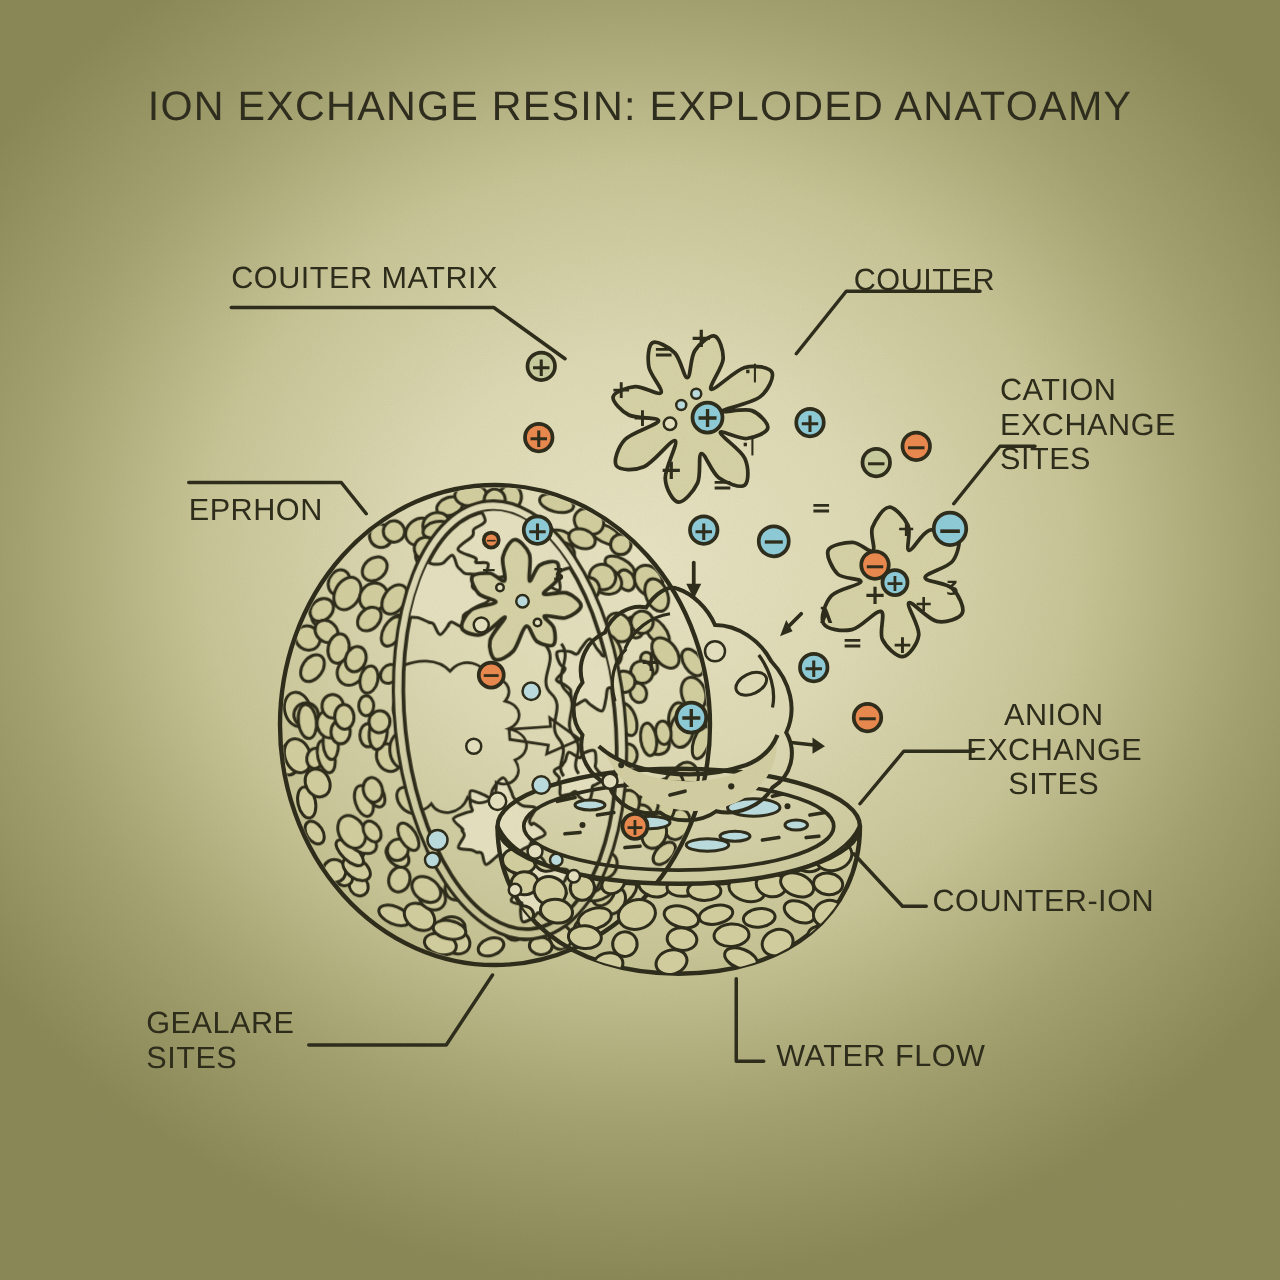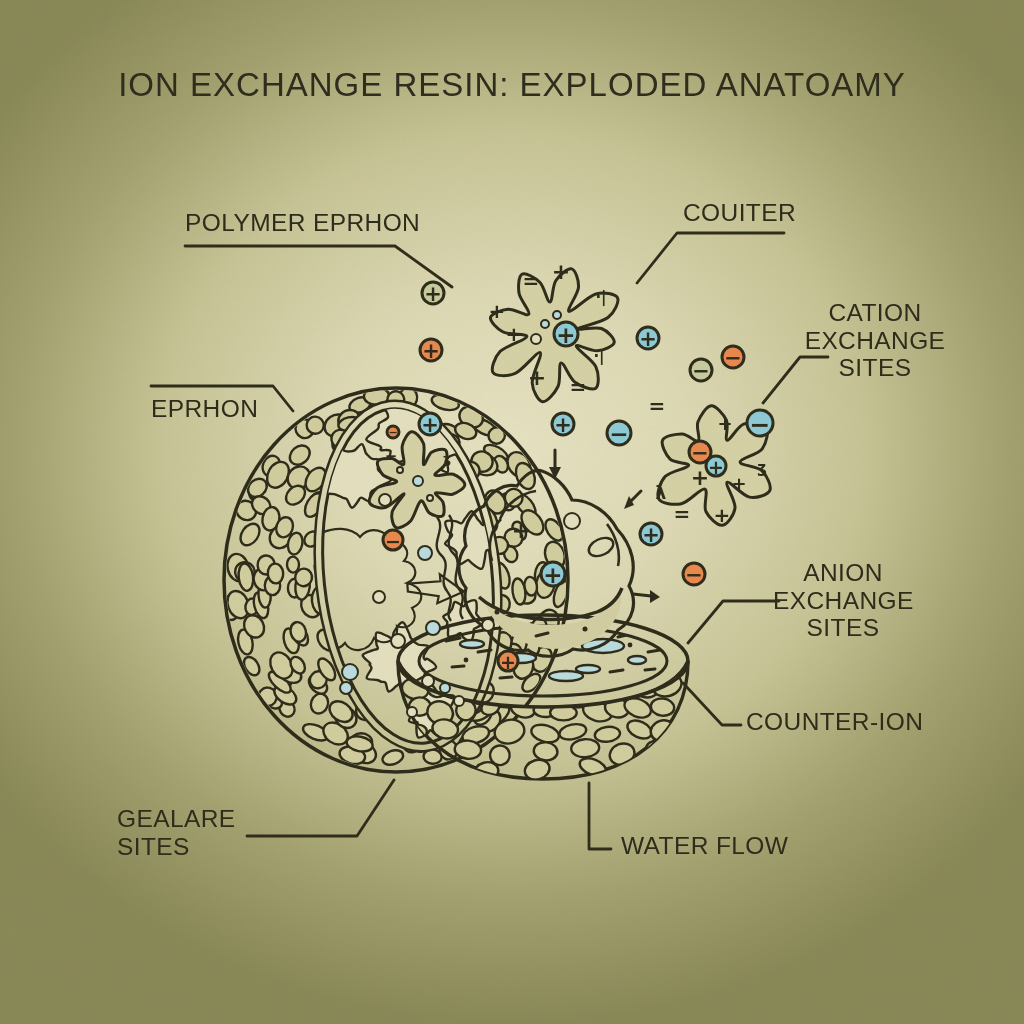--- a/index.html
+++ b/index.html
@@ -10,22 +10,22 @@
     font-family:"Liberation Sans", sans-serif;
   }
   svg{position:absolute;left:0;top:0;}
   .label{
     position:absolute;font-size:24.5px;font-weight:500;line-height:27.5px;
     color:#2e2c1b;white-space:pre-line;letter-spacing:0.4px;
   }
   #lbl-title{left:0;right:0;top:71px;text-align:center;font-size:33px;
     font-weight:500;letter-spacing:1px;color:#2f2d1e;}
   #lbl-polymer{left:185px;top:209px;}
-  #lbl-couiter{left:683px;top:199px;text-align:right;}
-  #lbl-cation{left:800px;top:299px;width:150px;text-align:center;}
+  #lbl-couiter{left:683px;top:211px;text-align:right;}
+  #lbl-cation{left:800px;top:299px;width:150px;}
   #lbl-eprhon{left:151px;top:351px;margin-top:44px;}
   #lbl-anion{left:773px;top:559px;width:140px;text-align:center;}
   #lbl-counter{left:746px;top:708px;}
   #lbl-gealare{left:117px;top:805px;width:140px;text-align:left;}
   #lbl-water{left:621px;top:832px;}
 
   .ln{stroke:#2b2918;fill:none;}
   .pebble{fill:#d7d3a3;stroke:#2b2918;stroke-width:2.4;}
   .squig{fill:#eae6c5;stroke:#2b2918;stroke-width:2.4;}
   .splat{fill:#dbd7aa;stroke:#2b2918;stroke-width:3;}
@@ -514,21 +514,21 @@
     <path d="M779,601 L723,601 L688,643"></path>
     <path d="M741,725 L722,725 L683,683"></path>
     <path d="M247,836 L357,836 L394,780"></path>
     <path d="M589,783 L589,849 L611,849"></path>
   </g>
 
   <rect width="1024" height="1024" filter="url(#grain)" opacity="0.07"></rect>
 </svg>
 
 <div class="label" id="lbl-title">ION EXCHANGE RESIN: EXPLODED ANATOAMY</div>
-<div class="label" id="lbl-polymer">POLYMER EPRHON</div>
+<div class="label" id="lbl-polymer">COUITER MATRIX</div>
 <div class="label" id="lbl-couiter">COUITER</div>
 <div class="label" id="lbl-cation">CATION
 EXCHANGE
 SITES</div>
 <div class="label" id="lbl-eprhon">EPRHON</div>
 <div class="label" id="lbl-anion">ANION
 EXCHANGE
 SITES</div>
 <div class="label" id="lbl-counter">COUNTER-ION</div>
 <div class="label" id="lbl-gealare">GEALARE

